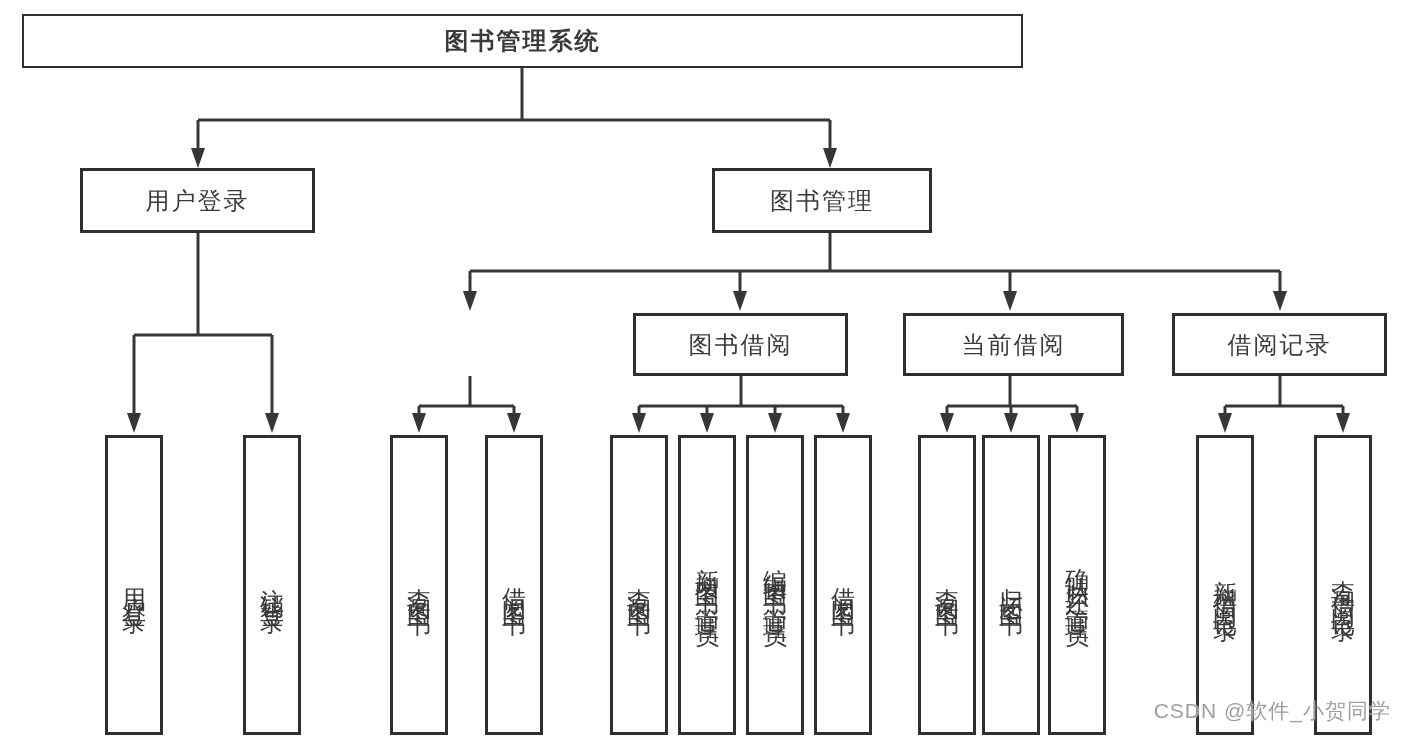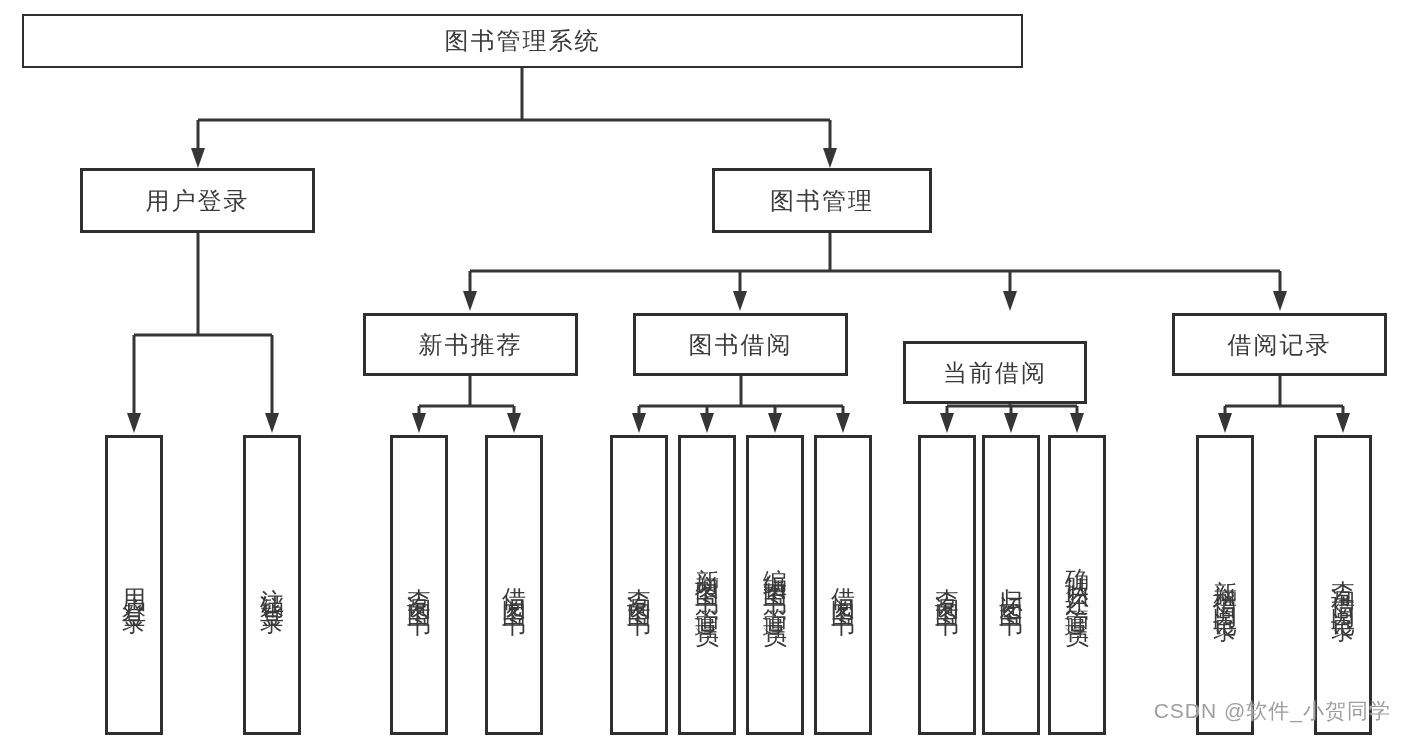--- a/index.html
+++ b/index.html
@@ -100,28 +100,27 @@
       <polygon points="775,433 768,413 782,413"></polygon>
       <polygon points="843,433 836,413 850,413"></polygon>
       <polygon points="947,433 940,413 954,413"></polygon>
       <polygon points="1011,433 1004,413 1018,413"></polygon>
       <polygon points="1077,433 1070,413 1084,413"></polygon>
       <polygon points="1225,433 1218,413 1232,413"></polygon>
       <polygon points="1343,433 1336,413 1350,413"></polygon>
     </g>
   </svg>
 
-  <div class="node hnode root" style="left:22px; top:14px; width:1001px; height:54px;">图书管理系统</div>
+  <div class="node hnode root" style="left:22px; top:14px; width:1001px; height:54px;font-weight:bold;">图书管理系统</div>
 
   <div class="node hnode" style="left:80px; top:168px; width:235px; height:65px;">用户登录</div>
   <div class="node hnode" style="left:712px; top:168px; width:220px; height:65px;">图书管理</div>
 
-  <div class="node hnode" style="left:363px; top:313px; width:215px; height:63px;">新书推荐</div>
   <div class="node hnode" style="left:633px; top:313px; width:215px; height:63px;">图书借阅</div>
-  <div class="node hnode" style="left:903px; top:313px; width:184px; height:63px;margin-top:28px;">当前借阅</div>
+  <div class="node hnode" style="left:903px; top:313px; width:221px; height:63px;">当前借阅</div>
   <div class="node hnode" style="left:1172px; top:313px; width:215px; height:63px;">借阅记录</div>
 
   <div class="node vnode" style="left:105px; top:435px; width:58px; height:300px;">
     <span>用户登录</span>
   </div>
   <div class="node vnode" style="left:243px; top:435px; width:58px; height:300px;">
     <span>注销登录</span>
   </div>
 
   <div class="node vnode" style="left:390px; top:435px; width:58px; height:300px;">

